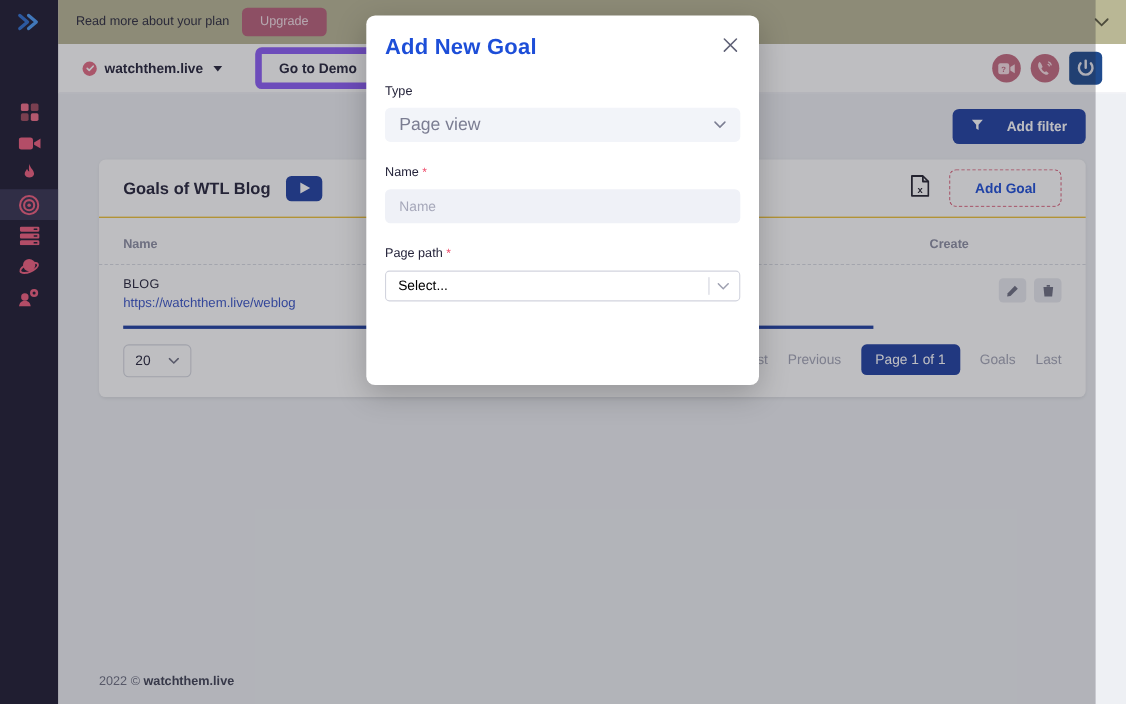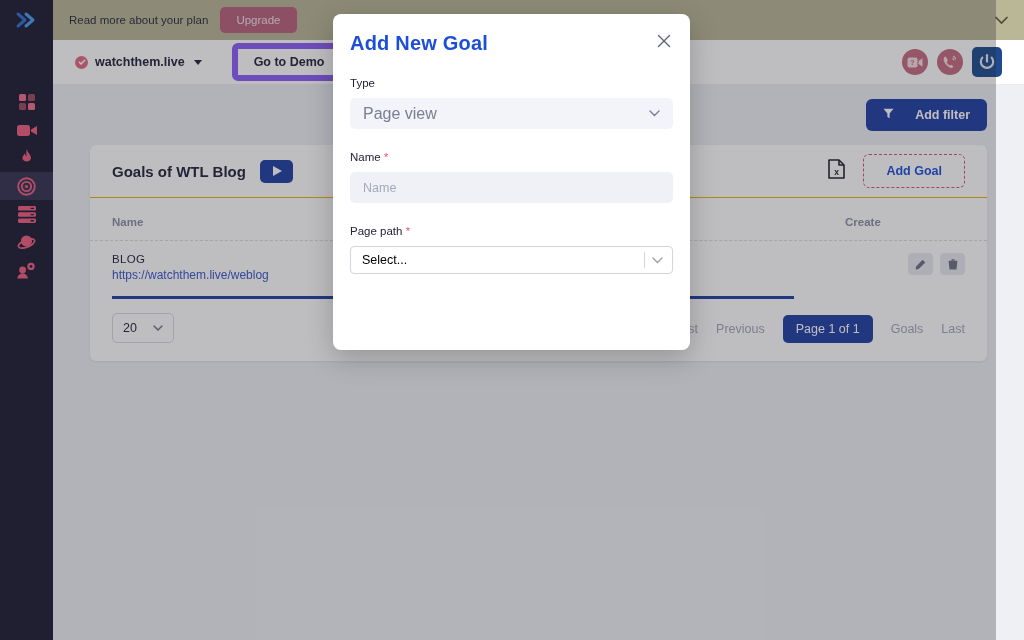--- a/index.html
+++ b/index.html
@@ -133,21 +133,21 @@
   .row-actions { margin-left: auto; display: flex; gap: 7px; }
   .icon-btn {
     width: 25px; height: 22px; border-radius: 4px; background: #e9eaf0;
     display: flex; align-items: center; justify-content: center; cursor: pointer;
   }
   .progress-track {
     margin: 6px 22px 0 22px; height: 3px; background: transparent; position: relative;
   }
   .progress-fill { position: absolute; left: 0; top: 0; height: 3px; background: #1f3fa3; }
   .table-foot {
-    display: flex; align-items: flex-end; padding: 14px 22px 18px 22px;
+    display: flex; align-items: flex-start; padding: 14px 22px 18px 22px;
   }
   .per-page {
     border: 1px solid #d6d8e0; border-radius: 5px; padding: 7px 10px;
     font-size: 12.5px; color: #24233a; display: flex; align-items: center;
     gap: 16px; cursor: pointer; background: #fff;
   }
   .pagination { margin-left: auto; display: flex; align-items: center; gap: 18px; }
   .pg { font-size: 12.5px; color: #a3a5b6; cursor: pointer; }
   .pg-current {
     background: #1f3fa3; color: #fff; border-radius: 5px;
@@ -391,20 +391,26 @@
           <div class="pagination">
             <span class="pg">First</span>
             <span class="pg">Previous</span>
             <span class="pg-current">Page 1 of 1</span>
             <span class="pg">Goals</span>
             <span class="pg">Last</span>
           </div>
         </div>
       </div>
 
+      <div class="footer">
+        <span class="footer-text">
+          <span>2022 ©</span>
+          <b>watchthem.live</b>
+        </span>
+      </div>
     </div>
   </div>
 
   <div class="overlay"></div>
 
   <div class="modal">
     <div class="modal-head">
       <span class="modal-title">Add New Goal</span>
       <span class="modal-close">
         <svg width="14" height="14" viewBox="0 0 14 14">

